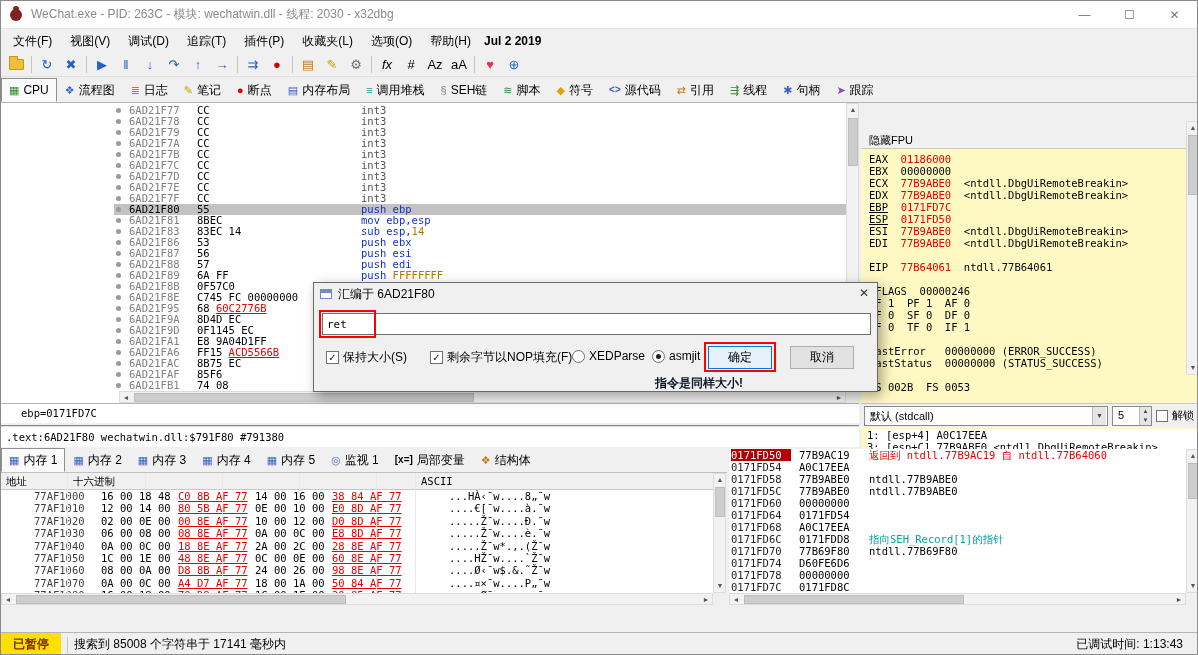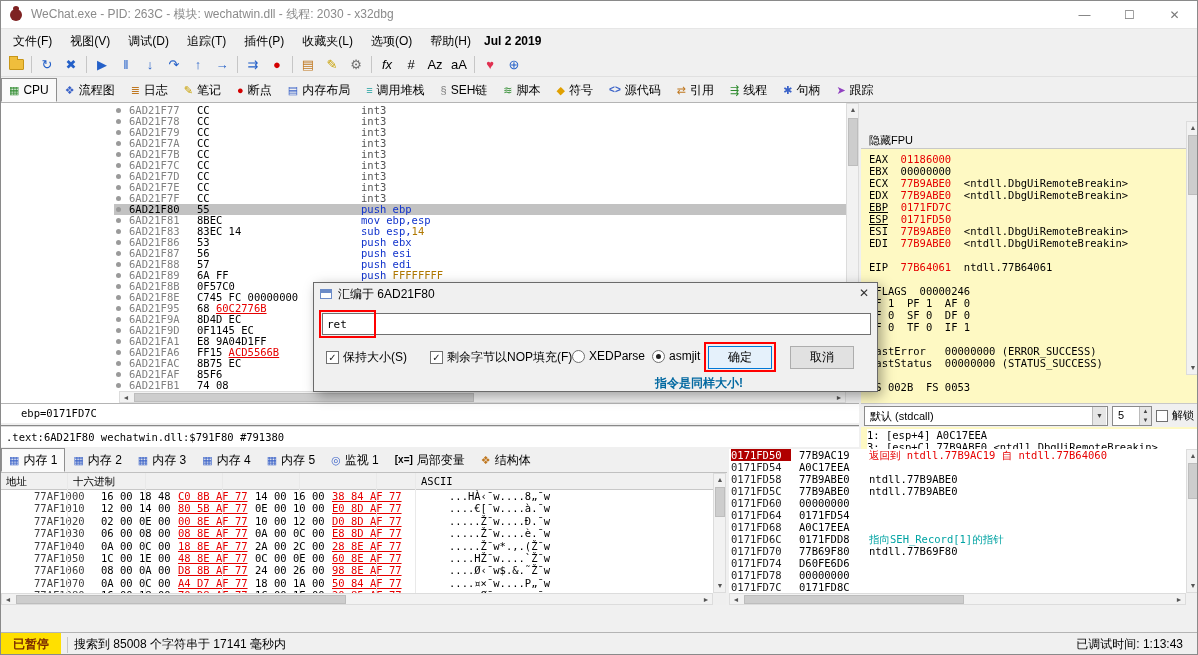--- a/index.html
+++ b/index.html
@@ -122,21 +122,21 @@
   .dlg-ico::before { content:""; position:absolute; left:0; top:0; width:100%; height:3px; background:#6C8CC8; }
   #dlg-close { position:absolute; right:8px; top:3px; color:#333; font-size:12px; }
   #dlg-input { position:absolute; left:8px; top:30px; width:549px; height:22px; background:#FFF; border:1px solid #707070; font-family:"DejaVu Sans Mono",monospace; font-size:11px; padding:5px 4px; }
   .chk, .radio { position:absolute; top:66px; display:flex; align-items:center; gap:4px; font-size:12px; white-space:nowrap; }
   .chk .box { width:13px; height:13px; background:#FFF; border:1px solid #707070; font-size:10px; line-height:12px; text-align:center; color:#1A1A1A; }
   .radio .circle { width:13px; height:13px; border-radius:50%; border:1px solid #707070; background:#FFF; position:relative; }
   .radio.sel .circle::after { content:""; position:absolute; left:3px; top:3px; width:5px; height:5px; border-radius:50%; background:#222; }
   .btn { position:absolute; top:63px; height:23px; background:#E1E1E1; border:1px solid #ADADAD; font-size:12px; text-align:center; line-height:21px; }
   #btn-ok { left:394px; width:64px; border:1px solid #0078D7; background:#E5F1FB; }
   #btn-cancel { left:476px; width:64px; }
-  #dlg-msg { position:absolute; left:300px; top:92px; width:170px; text-align:center; color:#0369a1; font-weight:bold; font-size:12px; white-space:nowrap; }
+  #dlg-msg { position:absolute; left:300px; top:92px; width:170px; text-align:center; color:#0f172a; font-weight:bold; font-size:12px; white-space:nowrap; }
   .ann { position:absolute; border:2px solid #FF0000; z-index:60; }
   #ann-input { left:5px; top:27px; width:57px; height:28px; }
   #ann-ok { left:390px; top:59px; width:72px; height:30px; }
 </style>
 </head>
 <body>
 
 <div id="app">
 
   <div id="titlebar">

